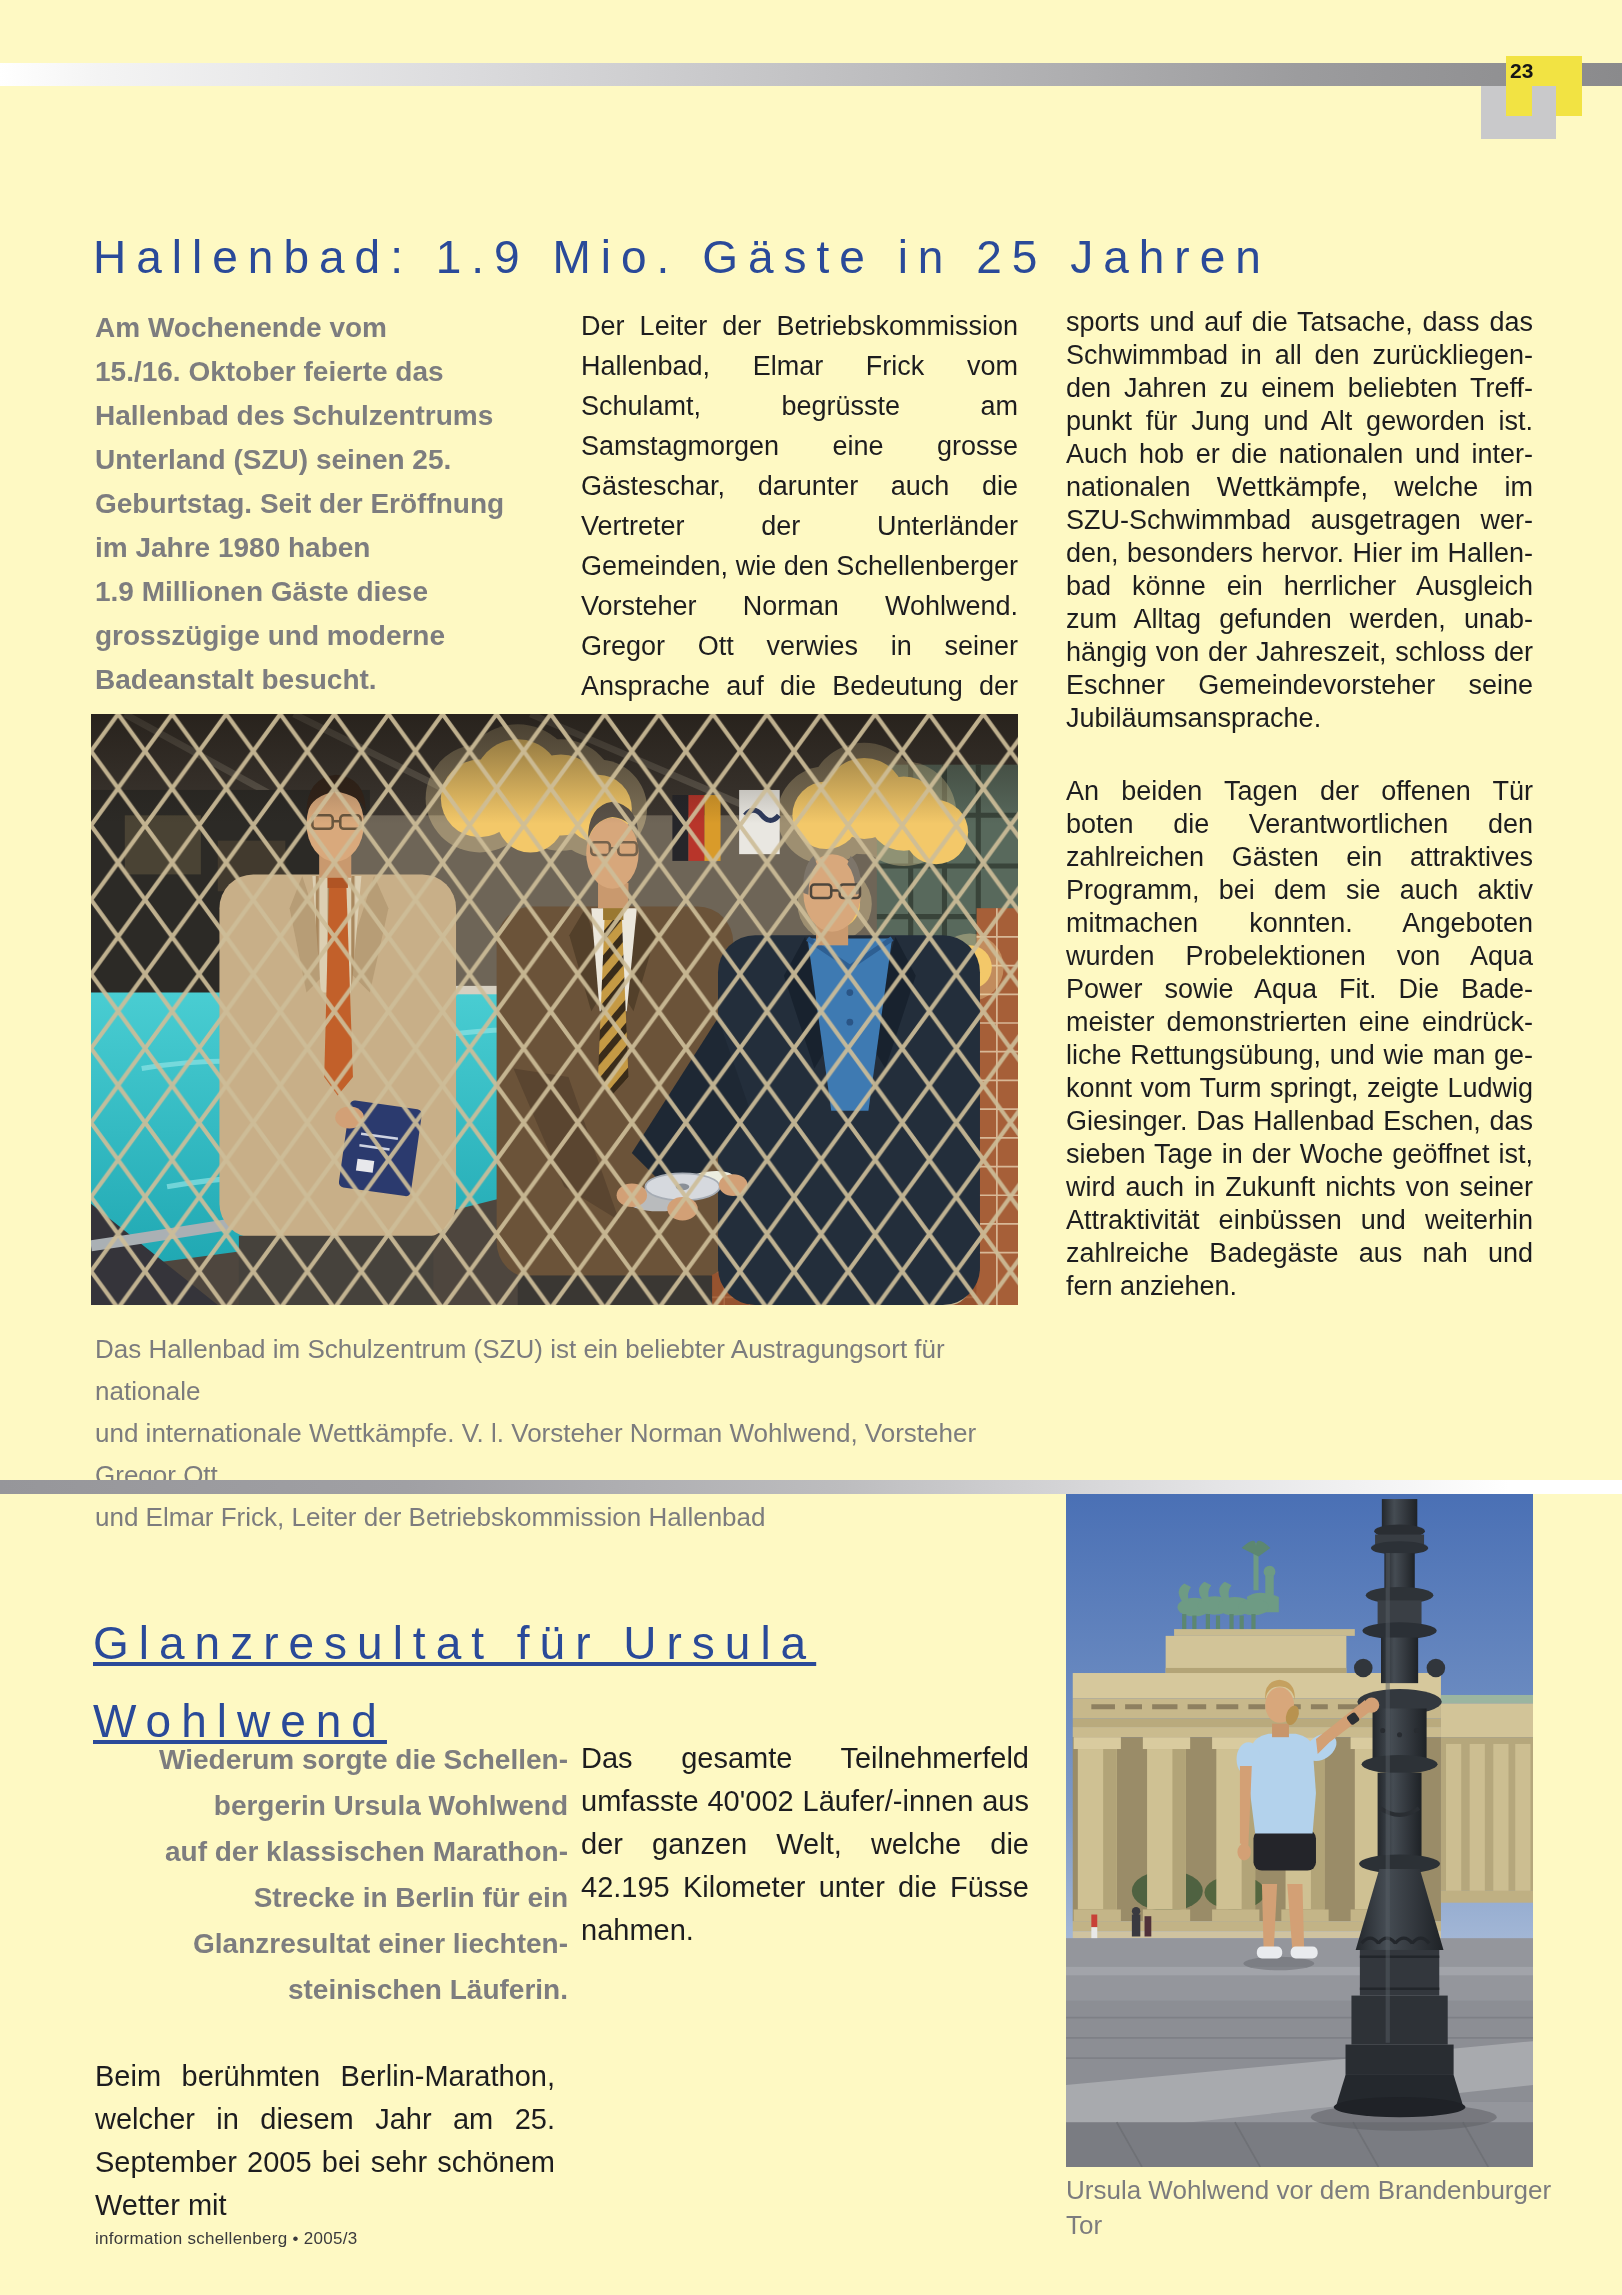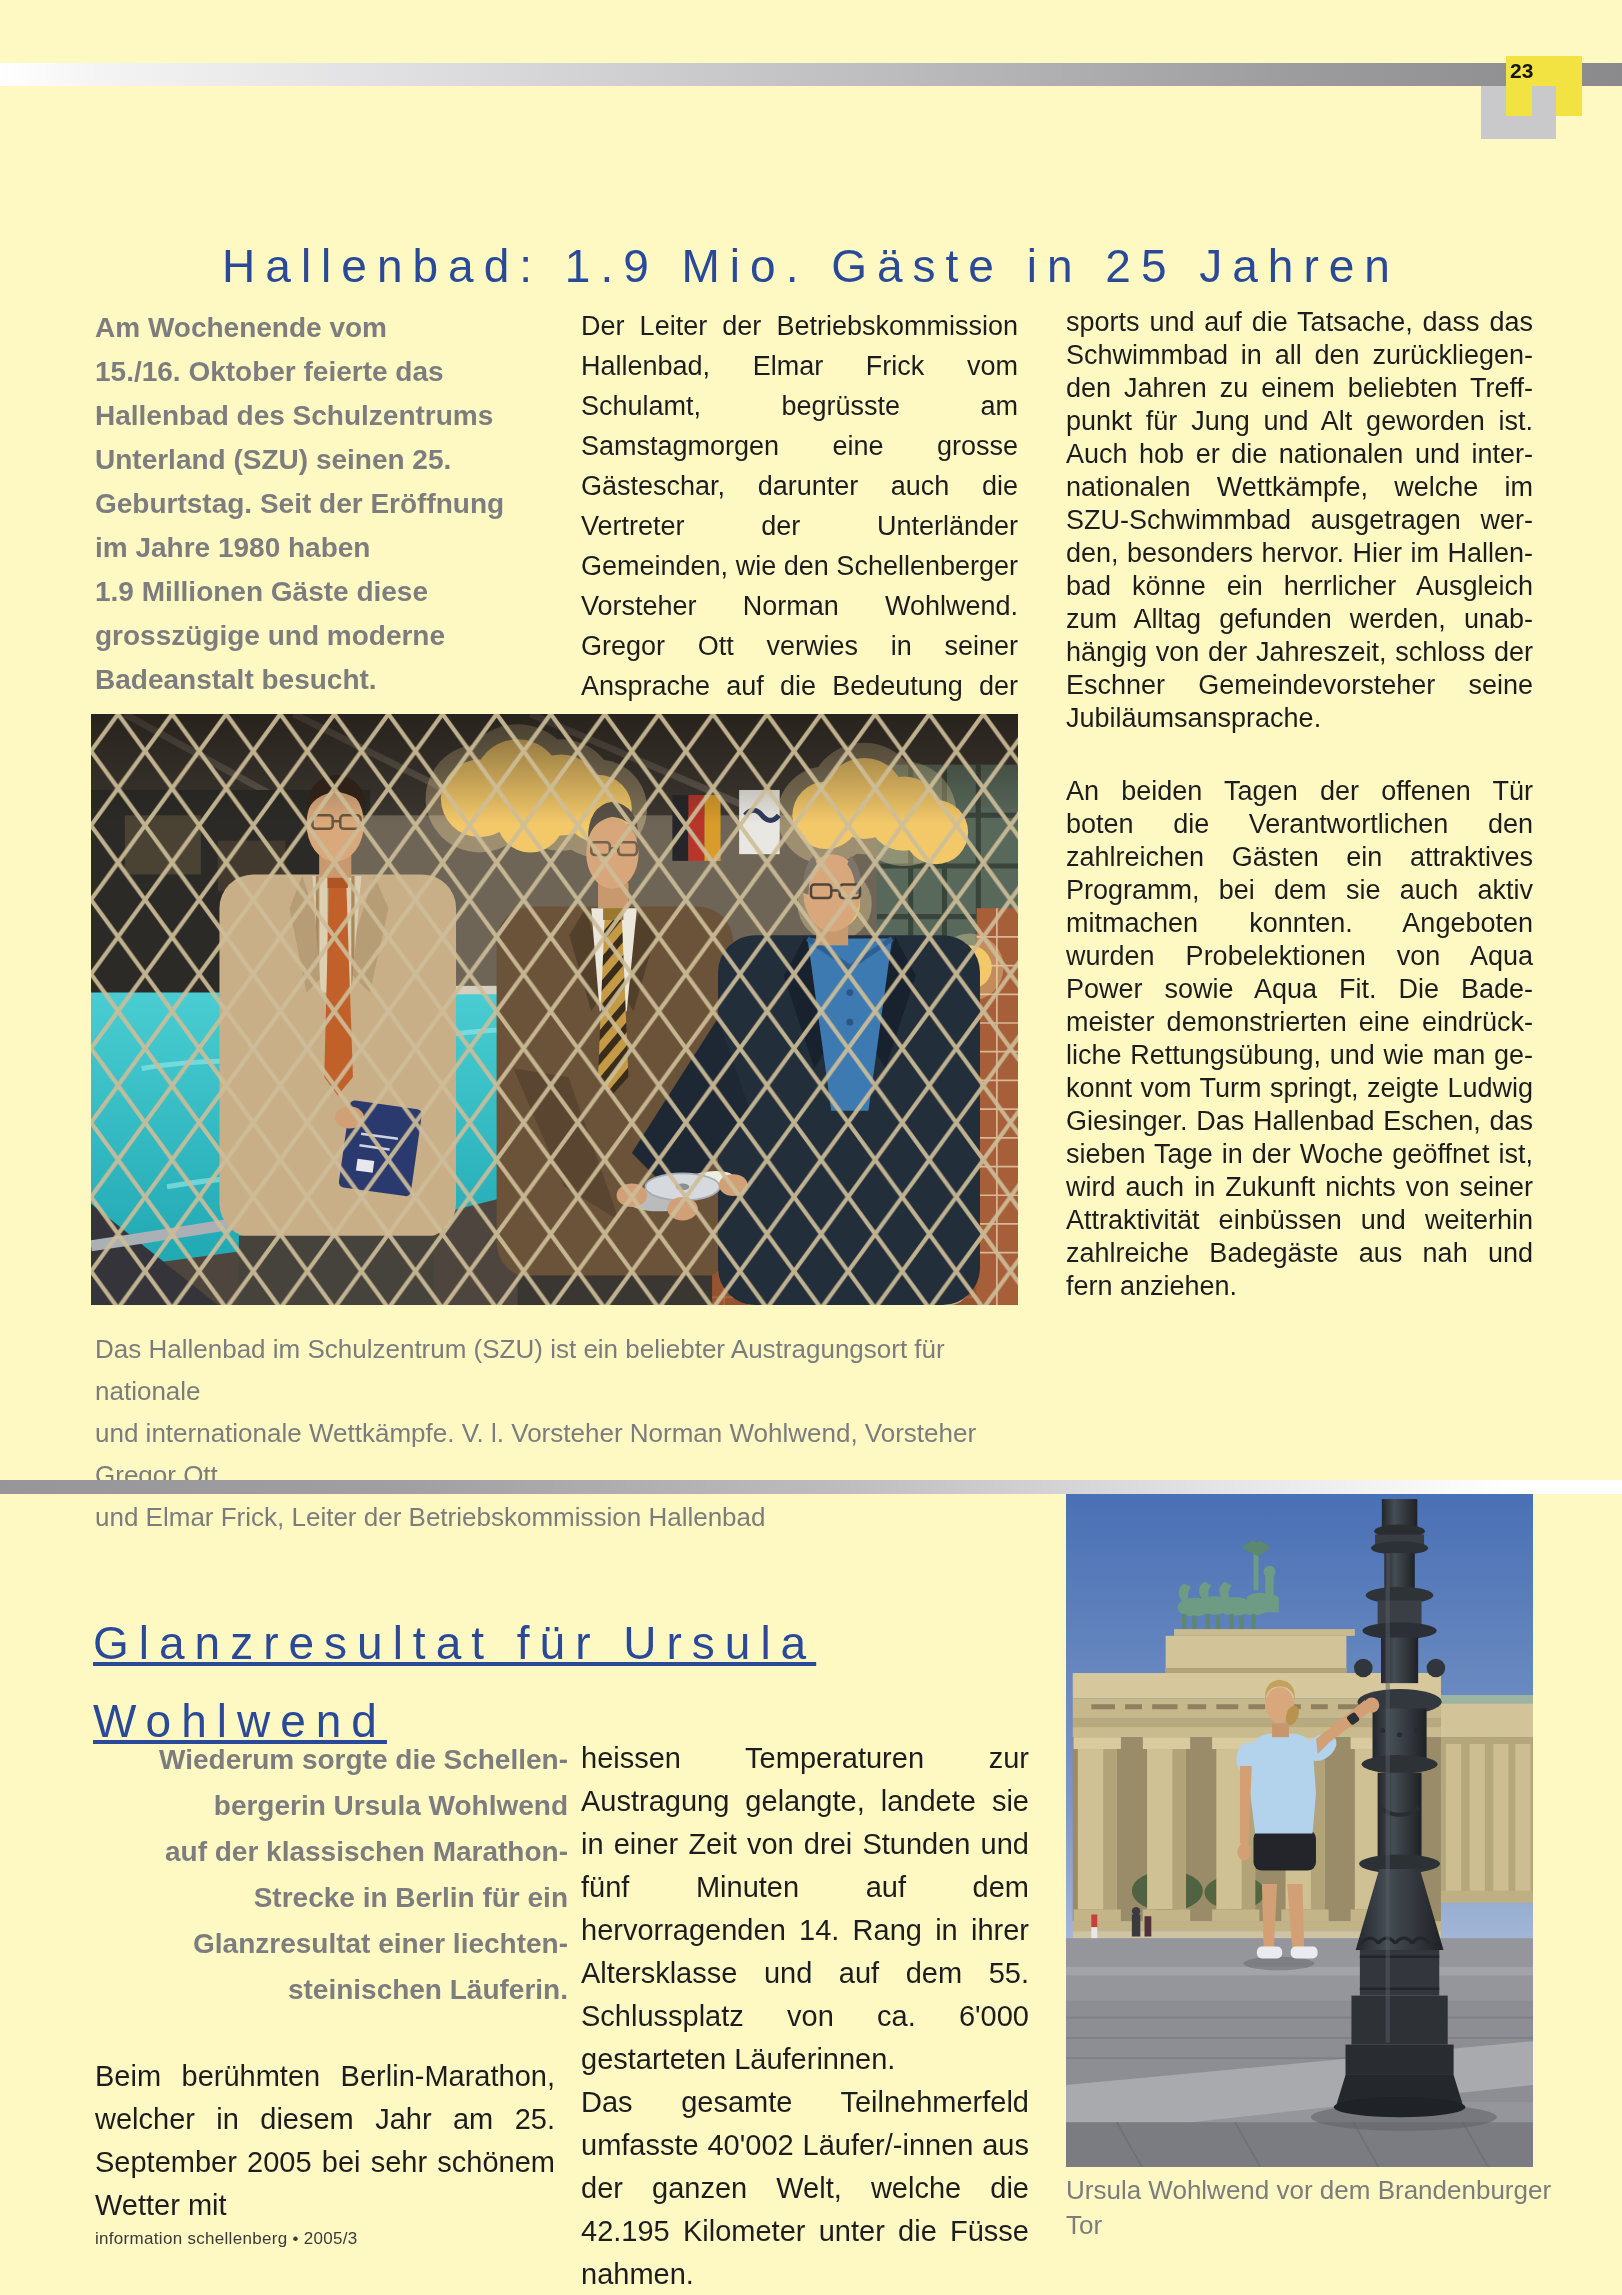--- a/index.html
+++ b/index.html
@@ -8,22 +8,22 @@
     font-family:"Liberation Sans", sans-serif;overflow:hidden;padding-left:47px;
   }
   
   .topbar{position:absolute;left:0;top:63px;width:1622px;height:23px;
     background:linear-gradient(to right,#ffffff 0%,#f4f4f4 6%,#dcdcde 28%,#bcbcbe 55%,#9c9c9e 80%,#8a8a8c 100%);}
   .corner-yellow{position:absolute;left:1506px;top:56px;width:76px;height:60px;background:#f2e343;}
   .corner-gray{position:absolute;left:1481px;top:86px;width:75px;height:53px;background:#c9c9cb;}
   .corner-yellow-strip{position:absolute;left:1506px;top:86px;width:26px;height:30px;background:#f2e343;}
   .pagenum{position:absolute;left:1510px;top:59px;font-size:21px;font-weight:bold;color:#161616;letter-spacing:0;}
 
-  .title1{position:absolute;left:93px;top:208px;width:1436px;font-size:46px;line-height:54px;
-    font-weight:400;color:#2a4a99;letter-spacing:10px;white-space:nowrap;text-align:center;}
+  .title1{position:absolute;left:93px;top:199px;width:1436px;font-size:46px;line-height:54px;
+    font-weight:400;color:#2a4a99;letter-spacing:10px;white-space:nowrap;}
   .title2{position:absolute;left:93px;top:1573px;width:972px;font-size:46px;line-height:78px;
     font-weight:400;color:#2a4a99;letter-spacing:10px;white-space:pre-line;text-decoration:underline;}
 
   .lead{font-weight:bold;color:#7d7d7f;white-space:pre-line;}
   .lead1{position:absolute;left:95px;top:306px;width:473px;font-size:28px;line-height:44px;}
   .lead2{position:absolute;left:95px;top:1737px;width:473px;font-size:28px;line-height:46px;text-align:right;}
 
   .body-text{color:#1d1d1f;text-align:justify;}
   .body-text p{margin:0;}
   .a1col2{position:absolute;left:581px;top:306px;width:437px;font-size:27px;line-height:40px;}
@@ -266,21 +266,20 @@
 auf der klassischen Marathon-
 Strecke in Berlin für ein
 Glanzresultat einer liechten-
 steinischen Läuferin.</div>
 
   <div class="body-text a2col1b">
     <p>Beim berühmten Berlin-Marathon, wel­cher in diesem Jahr am 25. September 2005 bei sehr schönem Wetter mit</p>
   </div>
 
   <div class="body-text a2col2">
-    <p>heissen Temperaturen zur Austragung gelangte, landete sie in einer Zeit von drei Stunden und fünf Minuten auf dem hervorragenden 14. Rang in ihrer Altersklasse und auf dem 55. Schluss­platz von ca. 6'000 gestarteten Läufer­innen.</p>
     <p>Das gesamte Teilnehmerfeld umfasste 40'002 Läufer/-innen aus der ganzen Welt, welche die 42.195 Kilometer unter die Füsse nahmen.</p>
   </div>
 
   <div class="photo photo2">
     <svg viewBox="0 0 553 797" preserveAspectRatio="none">
       <defs>
         <linearGradient id="sky" x1="0" y1="0" x2="0" y2="1">
           <stop offset="0" stop-color="#4a70b5"></stop>
             <stop offset="0.7" stop-color="#7b98c6"></stop>
             <stop offset="1" stop-color="#a3b7d6"></stop>

